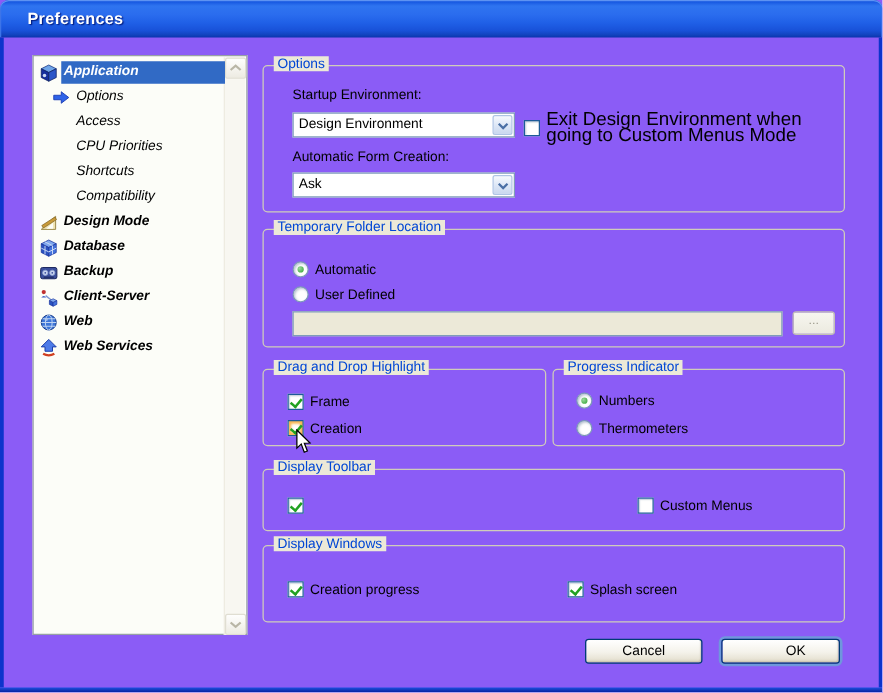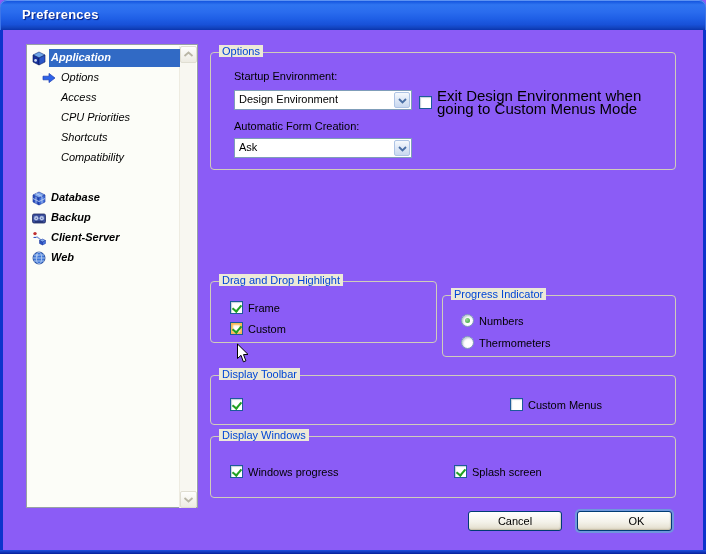--- a/index.html
+++ b/index.html
@@ -112,20 +112,30 @@
     </div>
 
     <div class="t-row child" style="top:83px">
       <span class="t-label">Shortcuts</span>
     </div>
 
     <div class="t-row child" style="top:103px">
       <span class="t-label">Compatibility</span>
     </div>
 
+    <div class="t-row top" style="top:123px">
+      <span class="t-icon">
+        <svg width="16" height="16" viewBox="0 0 16 16">
+            <path d="M2 13.5 L13.5 3 L13.5 13.5 Z" fill="#EFE3B2" stroke="#9C8A4A" stroke-width="0.8"></path>
+            <path d="M6 13 L11.5 8 L11.5 13 Z" fill="#FCFDF8"></path>
+            <rect x="2" y="7" width="12.5" height="2.4" transform="rotate(-33 8 8)" fill="#C89A3A" stroke="#7E6120" stroke-width="0.5"></rect>
+          </svg>
+      </span>
+      <span class="t-label">Design Mode</span>
+    </div>
 
     <div class="t-row top" style="top:143px">
       <span class="t-icon">
         <svg width="16" height="16" viewBox="0 0 16 16">
             <polygon points="2,5 8,2 14,5 8,8" fill="#7FA8EE" stroke="#16309C" stroke-width="0.6"></polygon>
             <polygon points="2,5 8,8 8,15 2,12" fill="#2A52C0" stroke="#16309C" stroke-width="0.6"></polygon>
             <polygon points="14,5 8,8 8,15 14,12" fill="#4372DC" stroke="#16309C" stroke-width="0.6"></polygon>
             <path d="M2 8.5 L8 11.5 L14 8.5 M5 3.5 L11 6.5 M5 6.6 V13.5 M11 6.6 V13.5" stroke="#C7D6F4" stroke-width="0.8" fill="none"></path>
           </svg>
       </span>
@@ -165,20 +175,29 @@
         <svg width="16" height="16" viewBox="0 0 16 16">
             <circle cx="8" cy="8" r="6" fill="#3E76D8" stroke="#1A3E8C" stroke-width="0.8"></circle>
             <ellipse cx="8" cy="8" rx="2.7" ry="6" fill="none" stroke="#BFD4F2" stroke-width="0.8"></ellipse>
             <path d="M2 8 H14 M3 5 H13 M3 11 H13" stroke="#BFD4F2" stroke-width="0.8" fill="none"></path>
             <circle cx="6" cy="5.5" r="1.3" fill="#AFC8EE" opacity="0.8"></circle>
           </svg>
       </span>
       <span class="t-label">Web</span>
     </div>
 
+    <div class="t-row top" style="top:223px">
+      <span class="t-icon">
+        <svg width="16" height="16" viewBox="0 0 16 16">
+            <path d="M8 1.5 L14 7.5 H11 V11 H5 V7.5 H2 Z" fill="#4D7BE8" stroke="#1C3FA8" stroke-width="0.8"></path>
+            <path d="M3.5 13 Q8 15.5 12.5 13" stroke="#D04020" stroke-width="1.8" fill="none"></path>
+          </svg>
+      </span>
+      <span class="t-label">Web Services</span>
+    </div>
 
     <div class="t-scroll">
       <div class="sbtn up">
         <svg width="11" height="7" viewBox="0 0 11 7">
             <polyline points="1.5,5 5.5,1.5 9.5,5" fill="none" stroke="#B9B6A6" stroke-width="1.8"></polyline>
           </svg>
       </div>
       <div class="sbtn down">
         <svg width="11" height="7" viewBox="0 0 11 7">
             <polyline points="1.5,2 5.5,5.5 9.5,2" fill="none" stroke="#B9B6A6" stroke-width="1.8"></polyline>
@@ -207,29 +226,41 @@
     <div class="combo" style="left:23px;top:85px;width:178px;height:20px;">
       <span class="combo-text">Ask</span>
       <span class="combo-btn">
         <svg width="9" height="6" viewBox="0 0 9 6">
             <polyline points="1,1 4.5,4.5 8,1" fill="none" stroke="#4A6FA5" stroke-width="1.8"></polyline>
           </svg>
       </span>
     </div>
   </div>
 
-
-  <div class="group" style="left:210px;top:281px;width:227px;height:62px;">
+  <div class="group" style="left:210px;top:183px;width:466px;height:95px;">
+    <span class="gtitle">Temporary Folder Location</span>
+
+    <span class="radio on" style="left:23px;top:25px;"></span>
+    <span class="lbl" style="left:41px;top:26px;">Automatic</span>
+
+    <span class="radio" style="left:23px;top:45px;"></span>
+    <span class="lbl" style="left:41px;top:46px;">User Defined</span>
+
+    <input class="path-input" style="left: 23px; top: 65px; width: 392px; height: 20px;" disabled="" value="">
+    <span class="browse-btn" style="left:423px;top:65px;width:34px;height:19px;">...</span>
+  </div>
+
+  <div class="group" style="left:210px;top:295px;width:227px;height:62px;">
     <span class="gtitle">Drag and Drop Highlight</span>
 
     <span class="checkbox on" style="left:19px;top:19px;"></span>
     <span class="lbl" style="left:37px;top:20px;">Frame</span>
 
     <span class="checkbox on hover" style="left:19px;top:40px;"></span>
-    <span class="lbl" style="left:37px;top:41px;">Custom</span>
+    <span class="lbl" style="left:37px;top:41px;">Creation</span>
   </div>
 
   <div class="group" style="left:442px;top:295px;width:234px;height:62px;">
     <span class="gtitle">Progress Indicator</span>
 
     <span class="radio on" style="left:18px;top:18px;"></span>
     <span class="lbl" style="left:36px;top:19px;">Numbers</span>
 
     <span class="radio" style="left:18px;top:40px;"></span>
     <span class="lbl" style="left:36px;top:41px;">Thermometers</span>
@@ -241,21 +272,21 @@
     <span class="checkbox on" style="left:19px;top:22px;"></span>
 
     <span class="checkbox" style="left:299px;top:22px;"></span>
     <span class="lbl" style="left:317px;top:23px;">Custom Menus</span>
   </div>
 
   <div class="group" style="left:210px;top:436px;width:466px;height:62px;">
     <span class="gtitle">Display Windows</span>
 
     <span class="checkbox on" style="left:19px;top:28px;"></span>
-    <span class="lbl" style="left:37px;top:29px;">Windows progress</span>
+    <span class="lbl" style="left:37px;top:29px;">Creation progress</span>
 
     <span class="checkbox on" style="left:243px;top:28px;"></span>
     <span class="lbl" style="left:261px;top:29px;">Splash screen</span>
   </div>
 
   <div class="btn" style="left:468px;top:511px;width:94px;height:20px;">Cancel</div>
   <div class="btn default" style="left:577px;top:511px;width:95px;height:20px;padding-left:24px;">OK</div>
 
   <span class="cursor">
     <svg width="13" height="21" viewBox="0 0 13 21">

